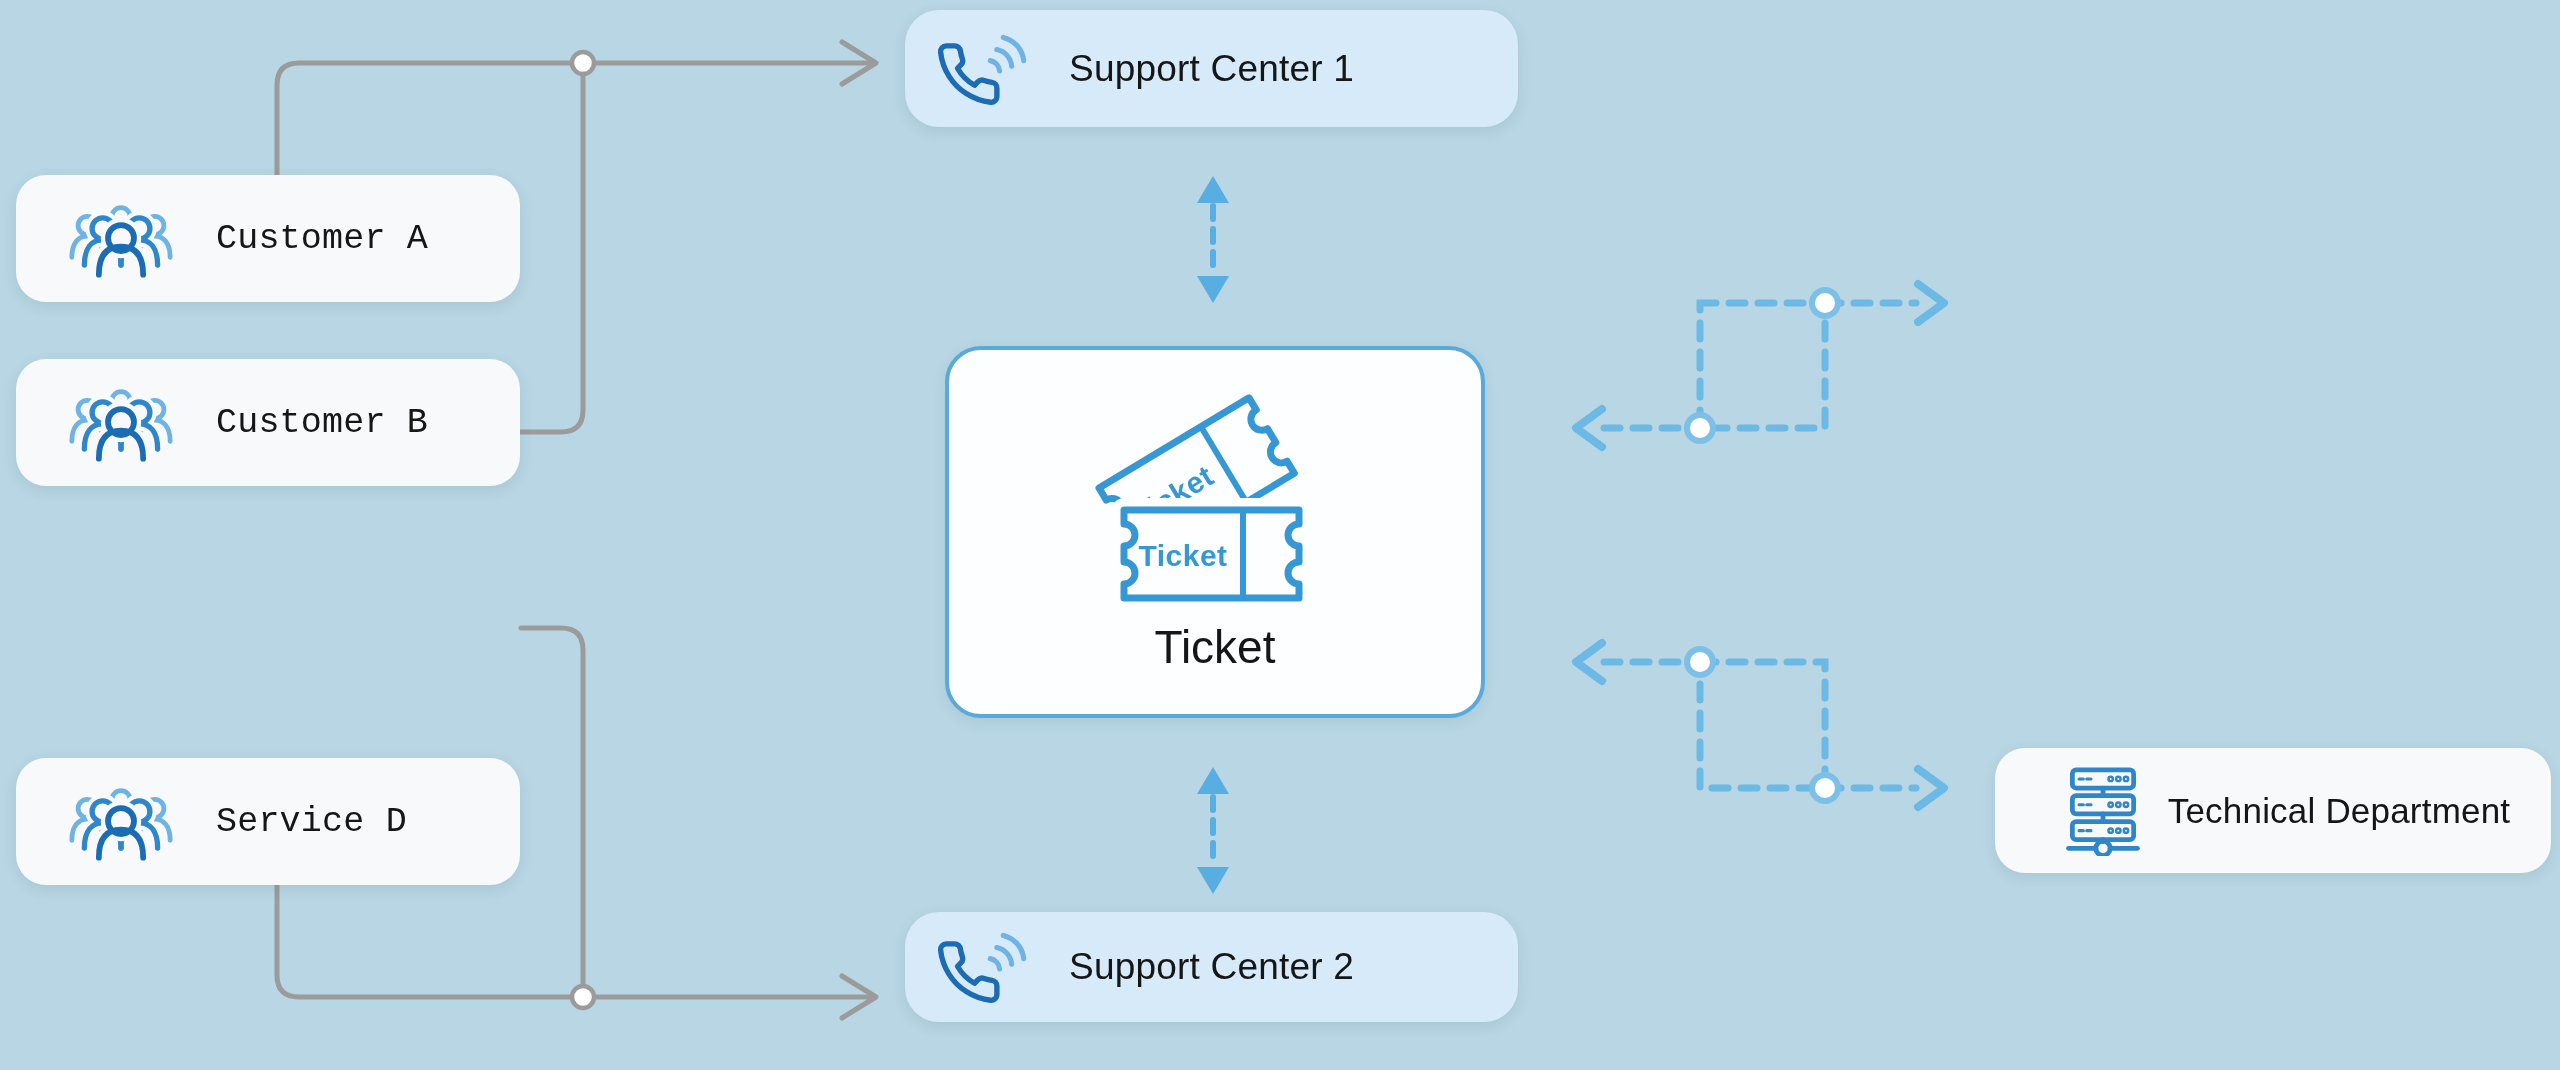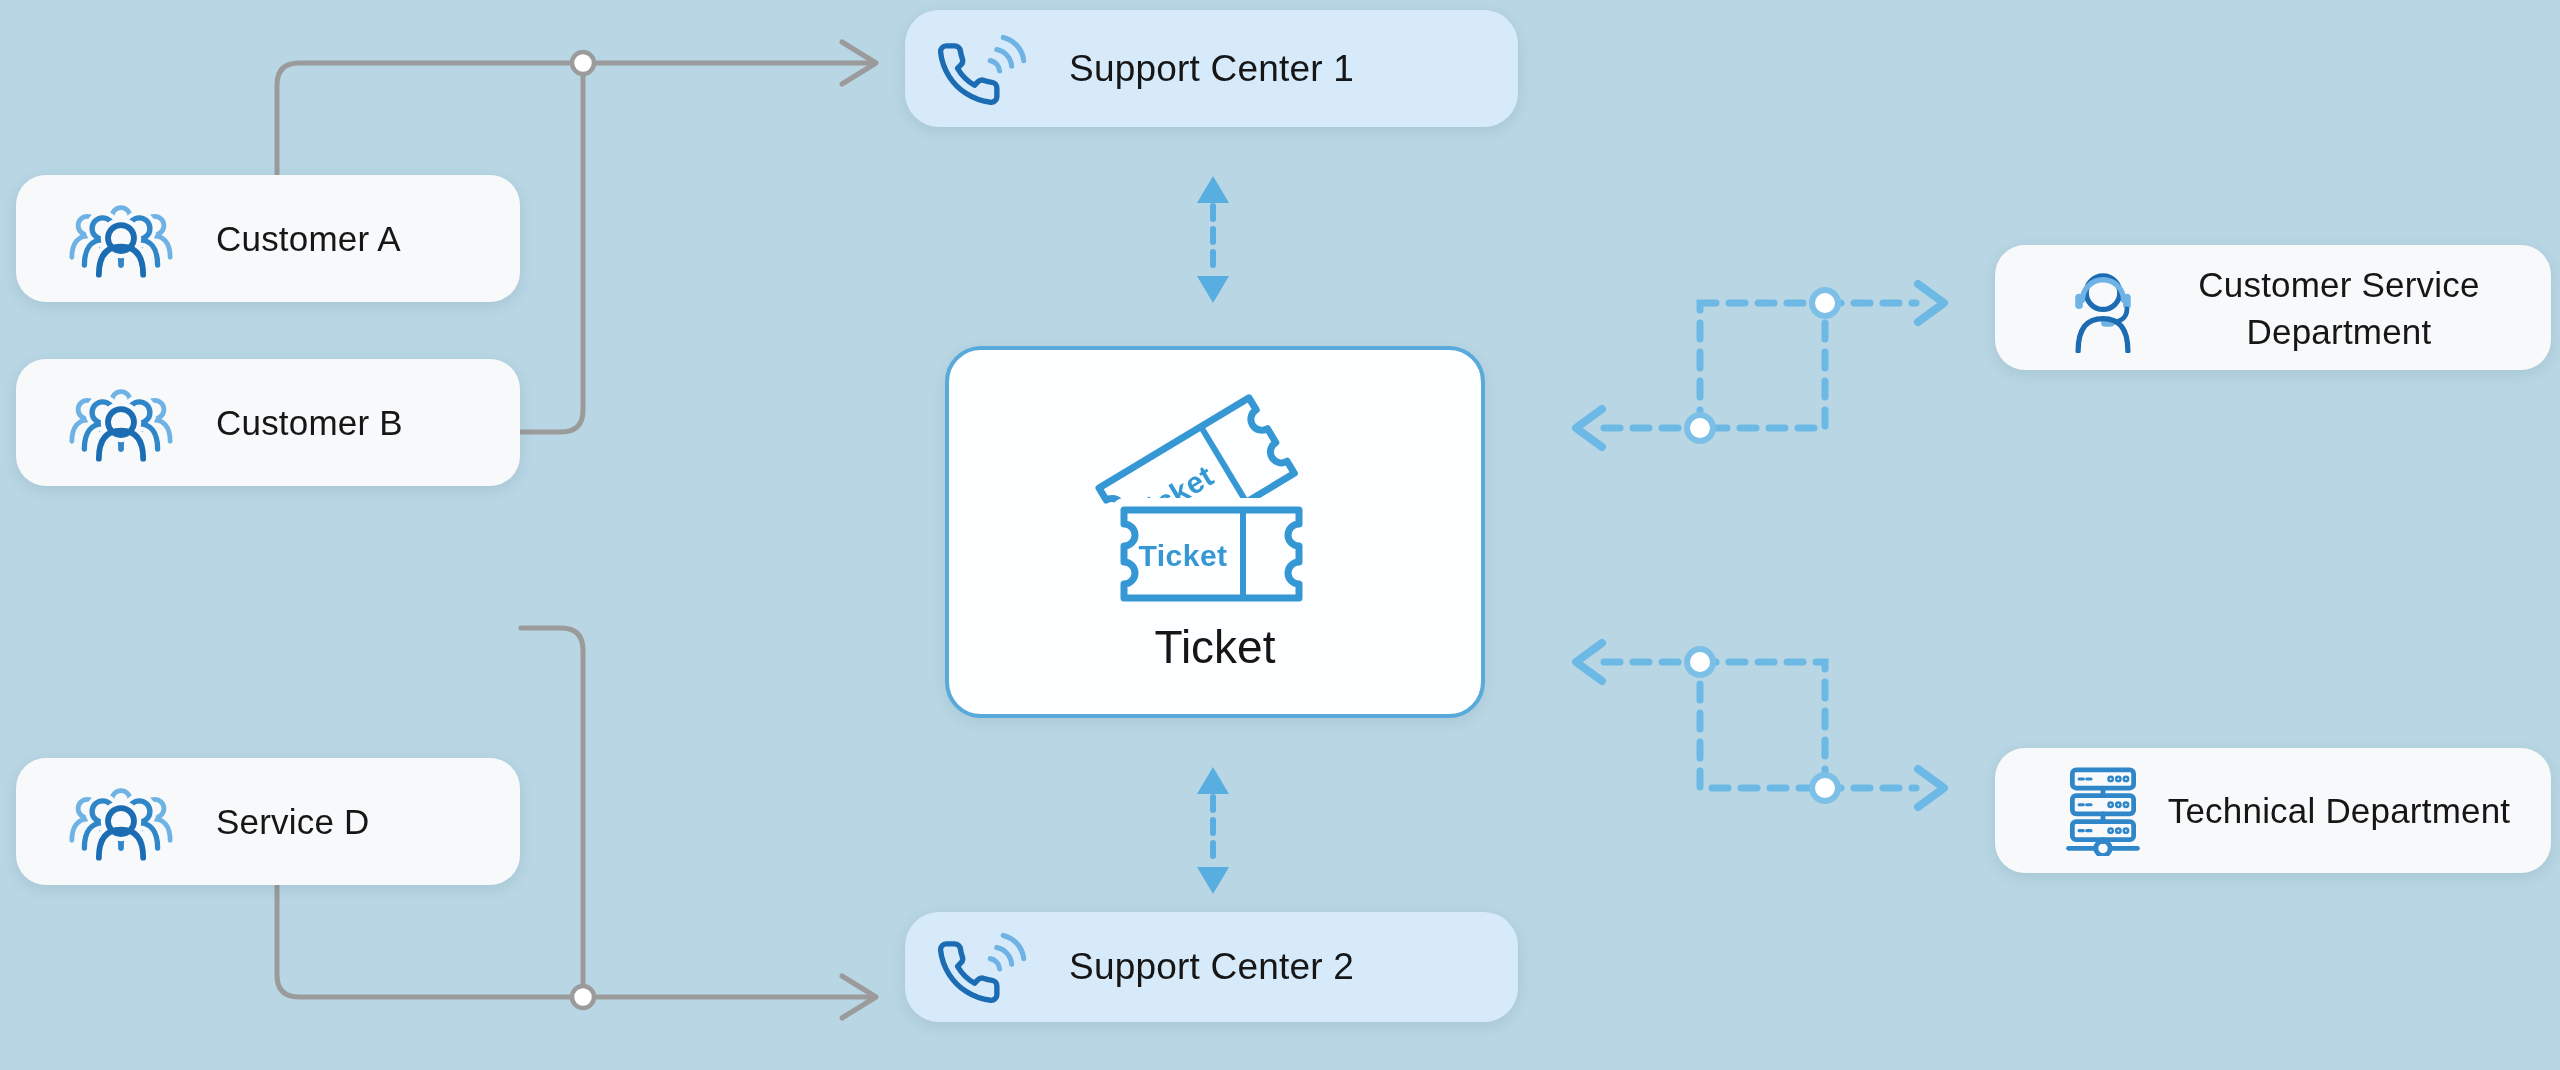--- a/index.html
+++ b/index.html
@@ -12,21 +12,21 @@
   .node-gray{fill:#ffffff;stroke:var(--gray-line);stroke-width:4.5}
   .dash-sq{stroke:var(--dashed-blue);stroke-width:7;fill:none;stroke-dasharray:16 13;stroke-linecap:round}
   .chev{stroke:var(--dashed-blue);stroke-width:8;fill:none;stroke-linecap:round;stroke-linejoin:round}
   .node-blue{fill:#ffffff;stroke:var(--node-ring);stroke-width:6}
   .dash-v{stroke:var(--arrow-blue);stroke-width:6;fill:none;stroke-dasharray:13 10;stroke-linecap:round}
   .tri{fill:var(--arrow-blue)}
 
   
   .box{position:absolute;display:flex;align-items:center;box-sizing:border-box;
        box-shadow:0 4px 14px rgba(50,85,110,.12);}
-  .cust{left:16px;width:504px;height:127px;border-radius:30px;background:var(--node-white);padding-left:52px;gap:42px;}
+  .cust{left:16px;width:504px;height:127px;border-radius:30px;background:var(--node-white);padding-left:52px;gap:42px;font-family:Liberation Mono, monospace;}
   .sc{left:905px;width:613px;height:117px;border-radius:34px;background:var(--support-fill);padding-left:24px;gap:36px;}
   .dept{left:1995px;width:556px;height:125px;border-radius:30px;background:var(--node-white);padding-left:58px;}
   .lbl{color:var(--text);font-size:35px;font-weight:500;letter-spacing:.2px;}
   .sc .lbl{font-size:37px;}
   .dept .txt{flex:1;display:flex;justify-content:center;padding-right:26px;}
   .dept .lbl{text-align:center;max-width:345px;line-height:47px;}
 
   
   .ticket-box{position:absolute;left:945px;top:346px;width:540px;height:372px;box-sizing:border-box;
       background:var(--ticket-fill);border:4px solid var(--ticket-border);border-radius:36px;
@@ -206,28 +206,20 @@
       <g transform="translate(59,136)">
         <path class="tkh" d="M0,0 H175 V14 A11,11 0 0 0 175,36 V52 A11,11 0 0 0 175,74 V88 H0 V74 A11,11 0 0 0 0,52 V36 A11,11 0 0 0 0,14 Z"></path>
         <path class="tk" d="M0,0 H175 V14 A11,11 0 0 0 175,36 V52 A11,11 0 0 0 175,74 V88 H0 V74 A11,11 0 0 0 0,52 V36 A11,11 0 0 0 0,14 Z"></path>
         <line class="tkl" x1="119" y1="0" x2="119" y2="88"></line>
         <text class="tkt" x="59" y="56" text-anchor="middle">Ticket</text>
       </g>
     </svg>
     <div class="ticket-caption">Ticket</div>
   </div>
 
-  <div class="box dept" style="top:245px">
-    <svg width="100" height="90" viewBox="0 0 104 94">
-        <use href="#ic-headset"></use>
-      </svg>
-    <span class="txt">
-      <span class="lbl">Customer Service Department</span>
-    </span>
-  </div>
   <div class="box dept" style="top:748px">
     <svg width="100" height="90" viewBox="0 0 104 94">
         <use href="#ic-server"></use>
       </svg>
     <span class="txt">
       <span class="lbl">Technical Department</span>
     </span>
   </div>
 
 </div>

